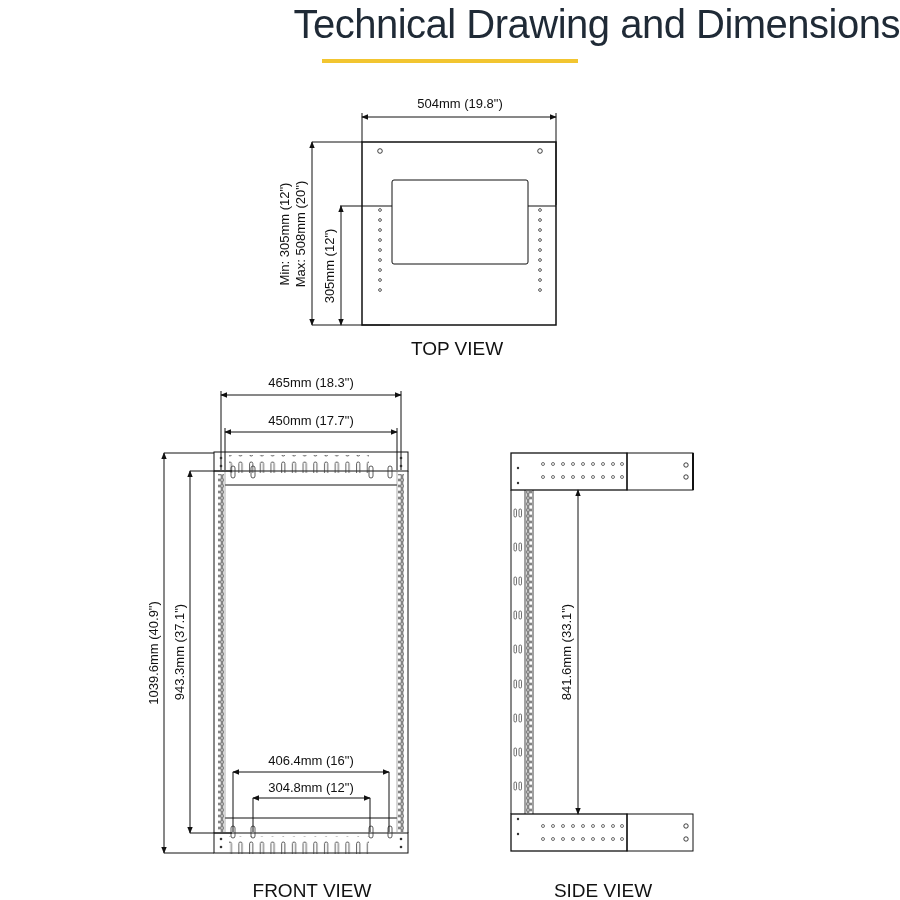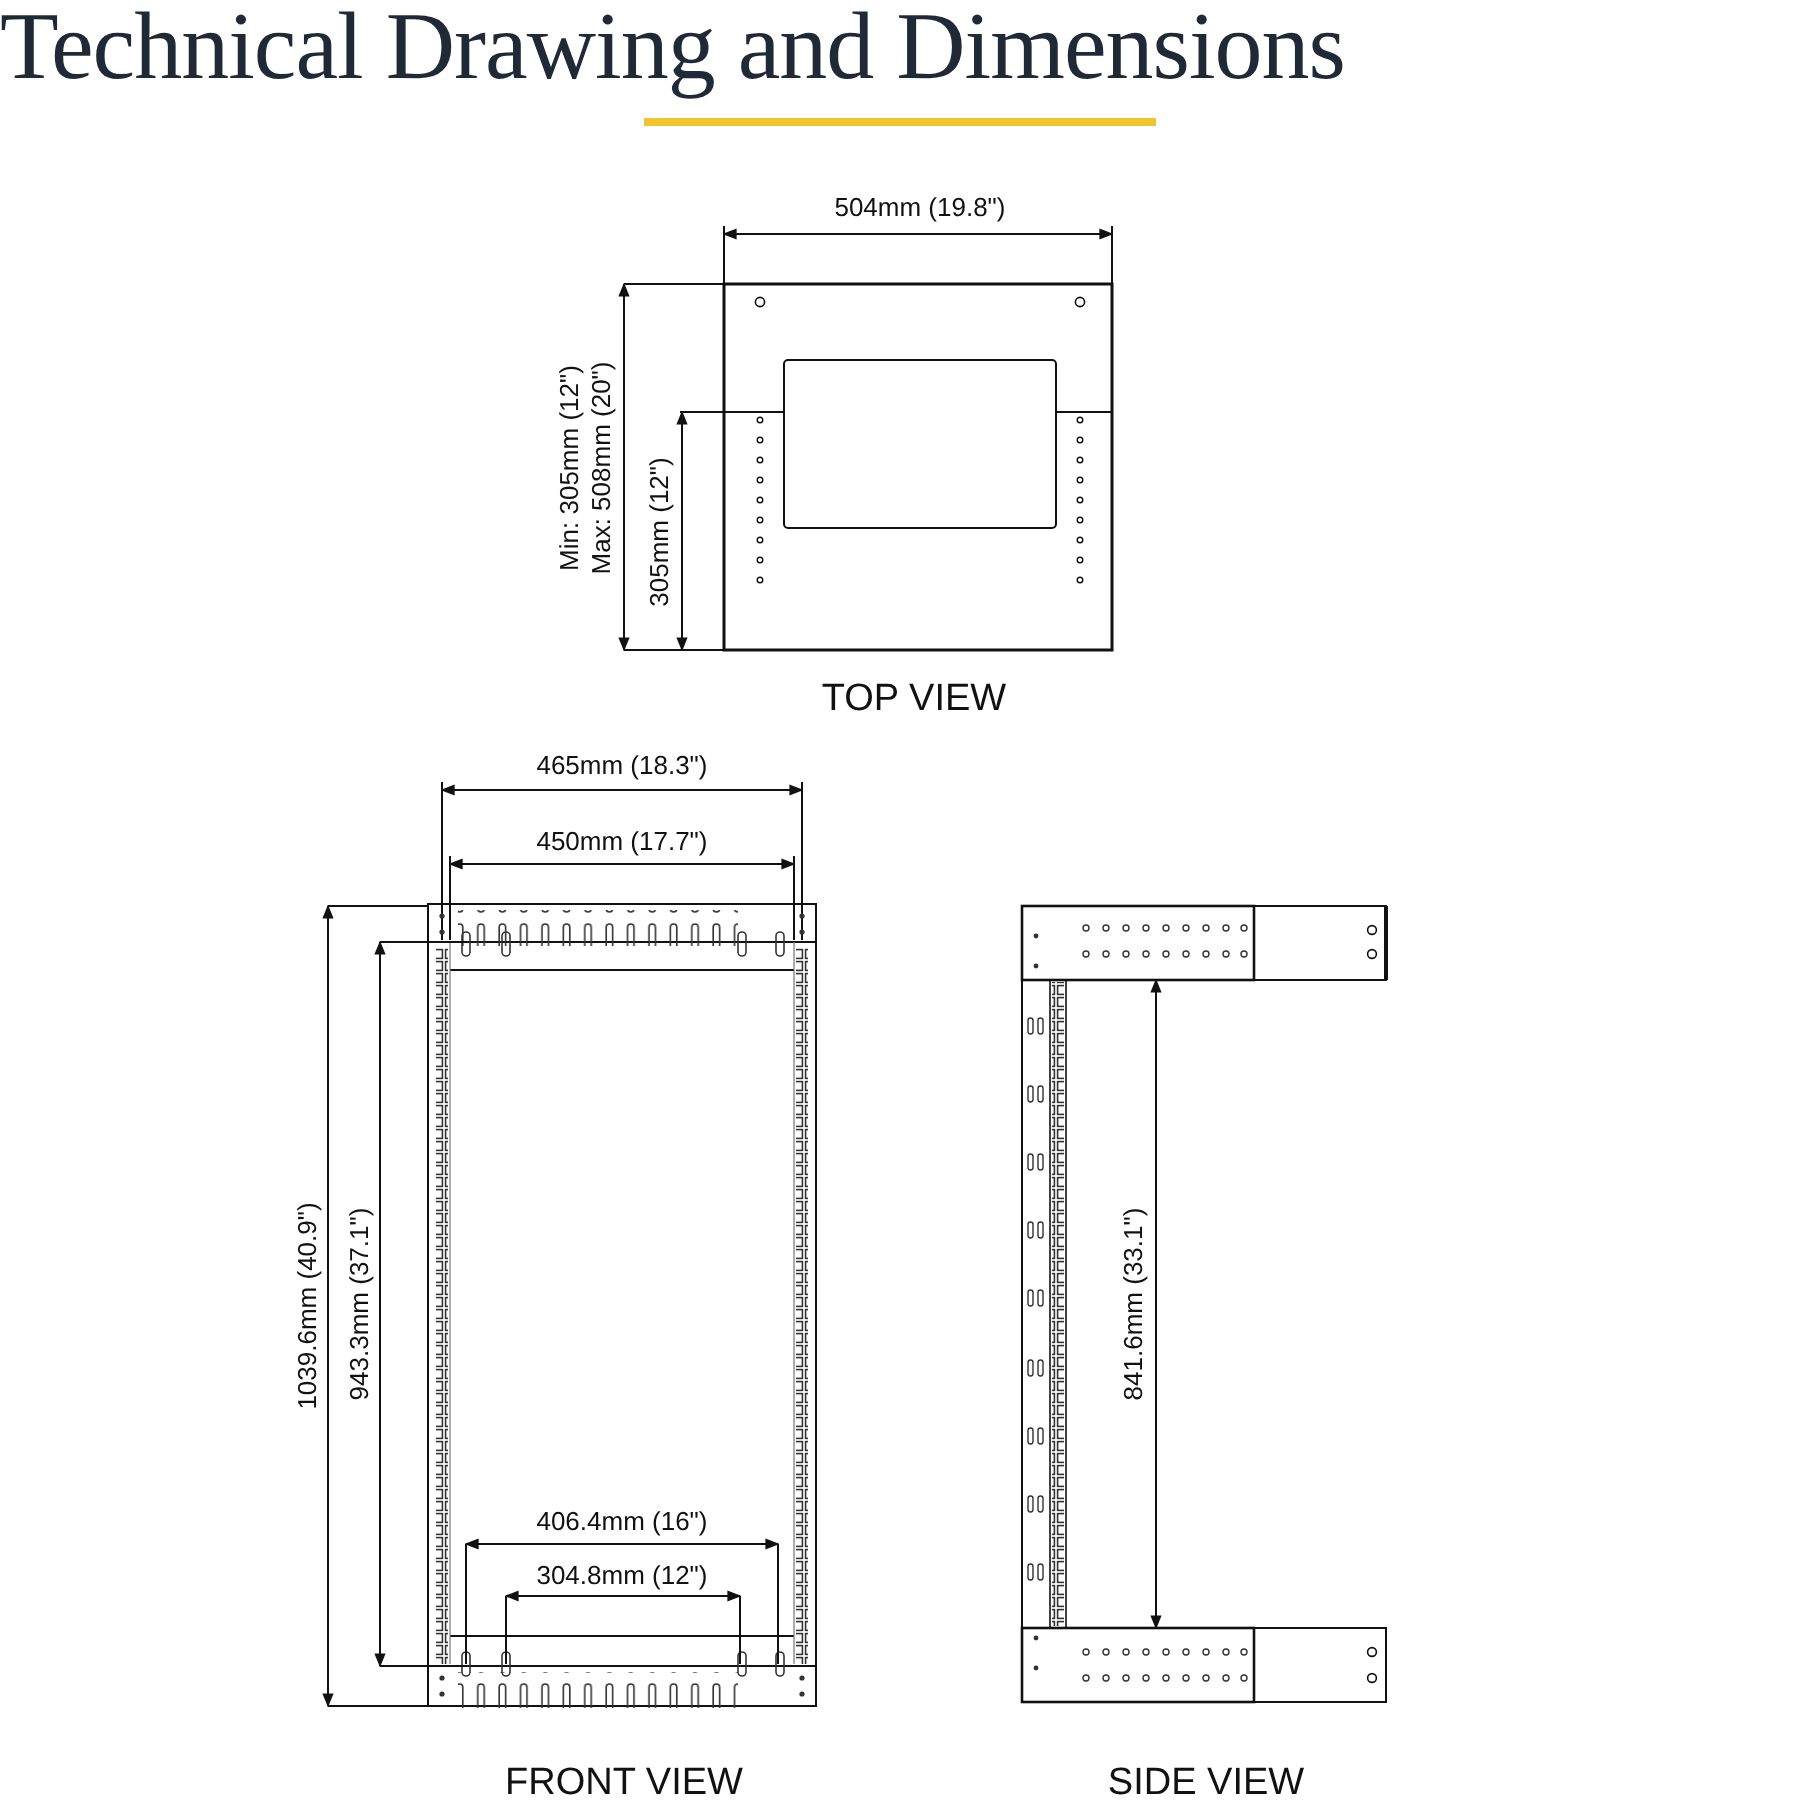--- a/index.html
+++ b/index.html
@@ -1,19 +1,19 @@
 <!DOCTYPE html>
 <html><head>
 <meta charset="utf-8">
 <style>
   html, body { margin:0; padding:0; background:#ffffff; }
   body { width:900px; height:900px; position:relative; overflow:hidden;
          font-family:"Liberation Sans", sans-serif; color:#111; }
-  .title { position:absolute; left:0; top:0; width:900px; text-align:left;
-           font-family:Liberation Serif, serif; font-weight:200; font-size:48px;
+  .title { position:absolute; left:0; top:0; width:900px; text-align:right;
+           font-family:Liberation Sans, sans-serif; font-weight:200; font-size:40px;
            color:#1f2a36; line-height:48px; letter-spacing:-0.5px; }
   .title-underline { position:absolute; left:322px; top:59px; width:256px; height:4px; background:#f2c530; }
   svg.drawing { position:absolute; left:0; top:0; }
   .dim-text { font-family:"Liberation Sans", sans-serif; font-size:13px; fill:#111; }
   .view-label { font-family:"Liberation Sans", sans-serif; font-size:19px; fill:#111; }
 </style>
 </head>
 <body>
 
 <div class="title">Technical Drawing and Dimensions</div>

